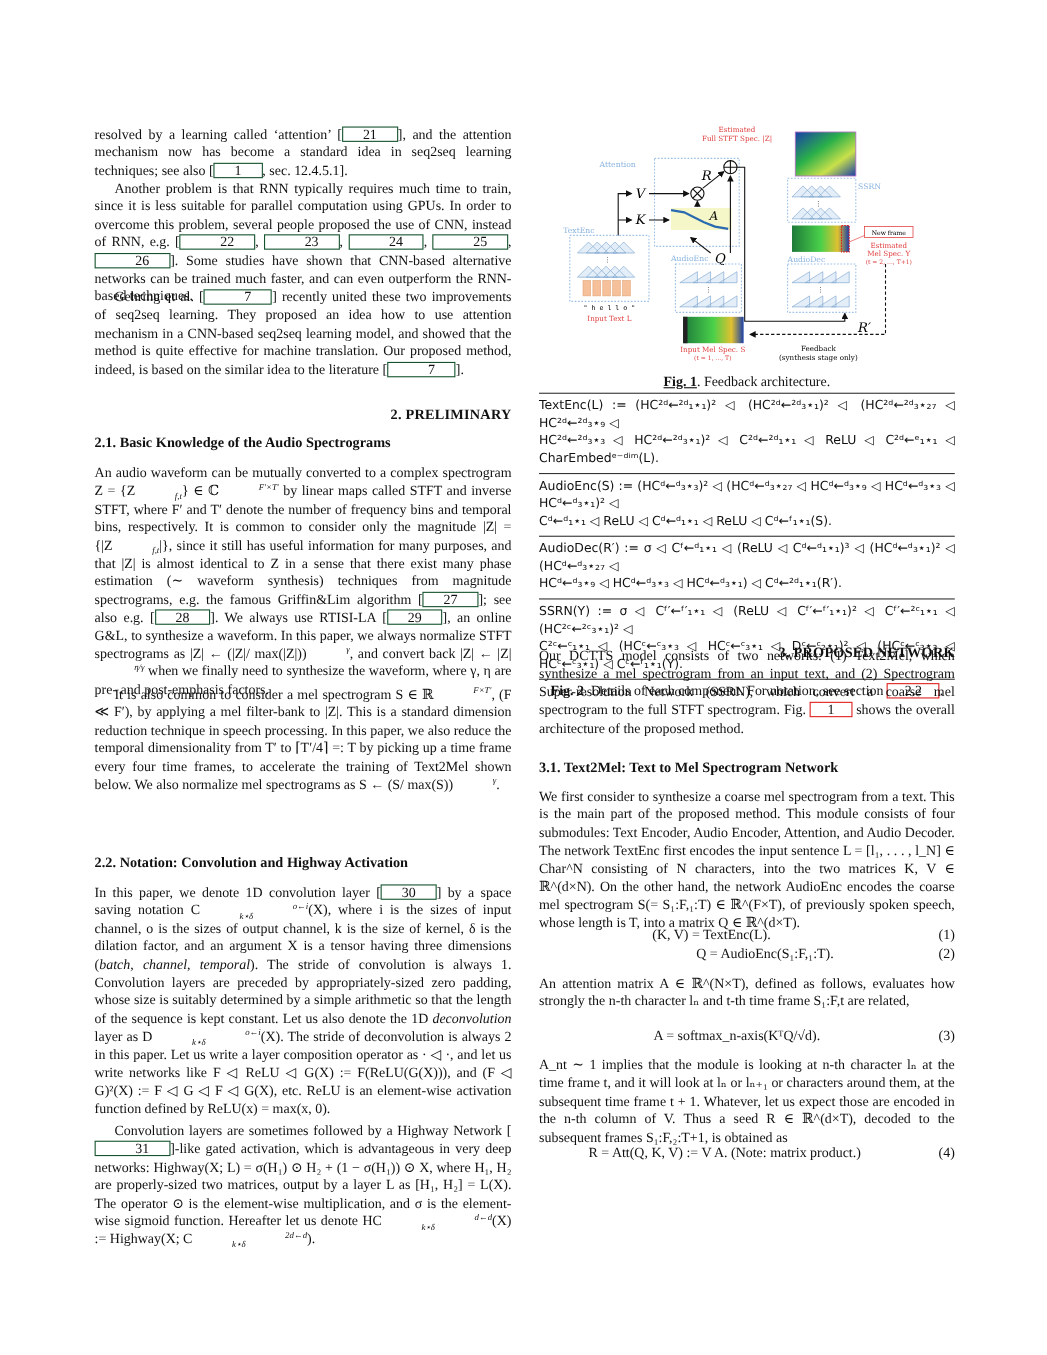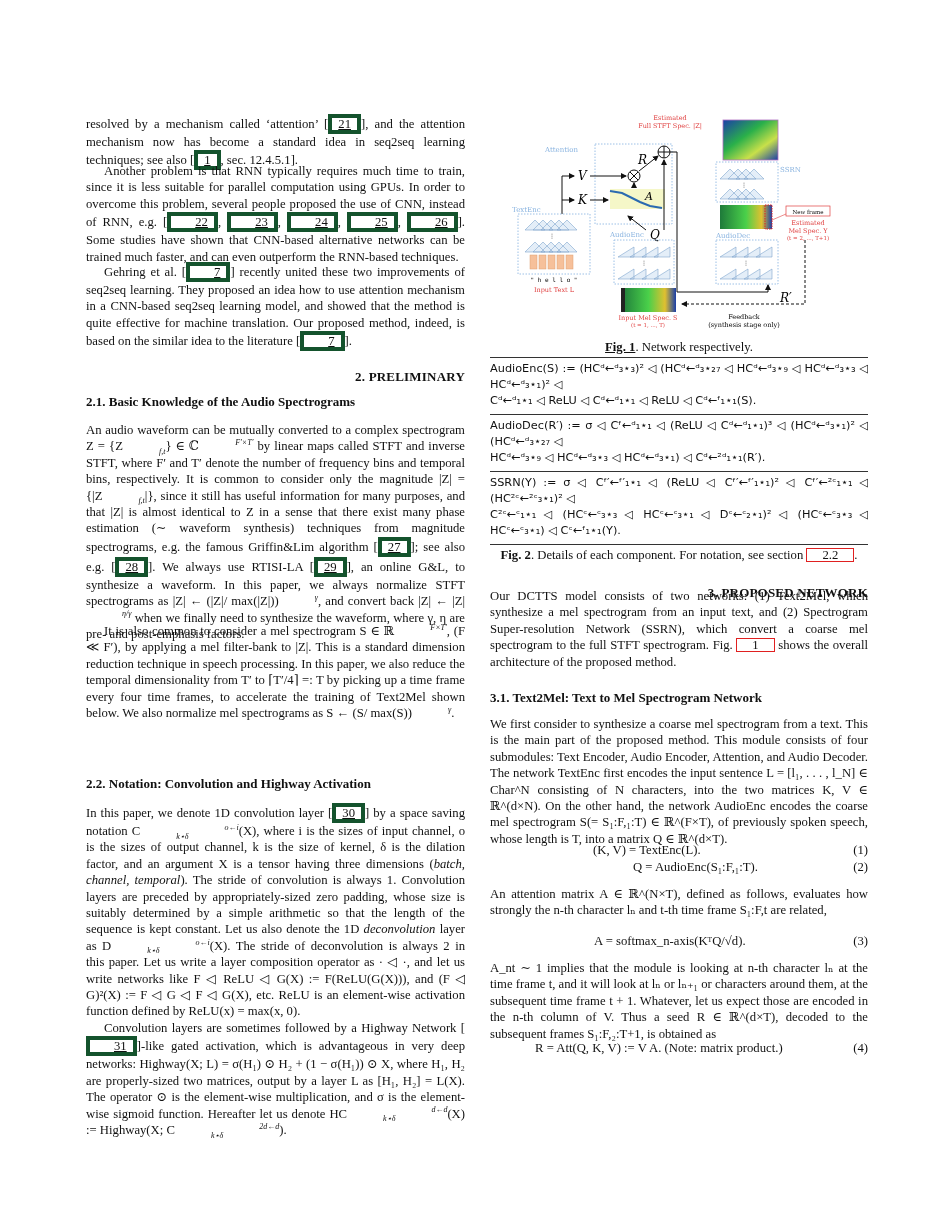--- a/index.html
+++ b/index.html
@@ -11,21 +11,21 @@
   .col { position: absolute; top: 0; }
   .left { left: 86px; width: 379px; }
   .right { left: 490px; width: 378px; }
   p, .line { margin: 0; }
   .para {
     position: absolute; left: 0; width: 100%;
     font-size: 12.7px; line-height: 16.4px; text-align: justify;
   }
   .indent { text-indent: 18px; }
   .cite {
-    display: inline-block; border: 4px solid #14532d; padding: 0 6px; line-height: 12px; text-decoration: underline;
+    display: inline-block; border: 1px solid #14532d; padding: 0 18px; line-height: 12px;
   }
   .cite-red {
     display: inline-block; border: 1px solid #e02020; padding: 0 15px; line-height: 12px;
   }
   .sec-title {
     position: absolute; left: 0; width: 100%; text-align: right;
     font-weight: bold; font-size: 13px; letter-spacing: 0.2px;
   }
   .subsec-title {
     position: absolute; left: 0; width: 100%;
@@ -51,21 +51,21 @@
     position: absolute; left: 0; width: 100%; font-size: 12.7px; line-height: 16px;
   }
   .eq-num { position: absolute; right: 0; }
   .eq-body { position: absolute; }
 </style>
 </head>
 <body>
 
 <div class="col left">
 
-  <p class="para" style="top:114px;"><span>resolved by a mechanism called ‘attention’ [</span><span class="cite">21</span><span>], and the attention mechanism now has become a standard idea in seq2seq learning techniques; see also [</span><span class="cite">1</span><span>, sec. 12.4.5.1].</span></p>
+  <p class="para" style="top:114px;"><span>resolved by a learning called ‘attention’ [</span><span class="cite">21</span><span>], and the attention mechanism now has become a standard idea in seq2seq learning techniques; see also [</span><span class="cite">1</span><span>, sec. 12.4.5.1].</span></p>
 
   <p class="para indent" style="top:163px;"><span>Another problem is that RNN typically requires much time to train, since it is less suitable for parallel computation using GPUs. In order to overcome this problem, several people proposed the use of CNN, instead of RNN, e.g. [</span><span class="cite">22</span>, <span class="cite">23</span>, <span class="cite">24</span>, <span class="cite">25</span>, <span class="cite">26</span><span>]. Some studies have shown that CNN-based alternative networks can be trained much faster, and can even outperform the RNN-based techniques.</span></p>
 
   <p class="para indent" style="top:262px;"><span>Gehring et al. [</span><span class="cite">7</span><span>] recently united these two improvements of seq2seq learning. They proposed an idea how to use attention mechanism in a CNN-based seq2seq learning model, and showed that the method is quite effective for machine translation. Our proposed method, indeed, is based on the similar idea to the literature [</span><span class="cite">7</span><span>].</span></p>
 
   <div class="sec-title" style="top:369px;">2.  PRELIMINARY</div>
   <div class="subsec-title" style="top:394px;">2.1.  Basic Knowledge of the Audio Spectrograms</div>
 
   <p class="para" style="top:422px;"><span>An audio waveform can be mutually converted to a complex spectrogram Z = {Z</span><sub class="math">f,t</sub><span>} ∈ ℂ</span><sup class="math">F′×T′</sup><span> by linear maps called STFT and inverse STFT, where F′ and T′ denote the number of frequency bins and temporal bins, respectively. It is common to consider only the magnitude |Z| = {|Z</span><sub class="math">f,t</sub><span>|}, since it still has useful information for many purposes, and that |Z| is almost identical to Z in a sense that there exist many phase estimation (∼ waveform synthesis) techniques from magnitude spectrograms, e.g. the famous Griffin&amp;Lim algorithm [</span><span class="cite">27</span><span>]; see also e.g. [</span><span class="cite">28</span><span>].  We always use RTISI-LA [</span><span class="cite">29</span><span>], an online G&amp;L, to synthesize a waveform.  In this paper, we always normalize STFT spectrograms as |Z| ← (|Z|/ max(|Z|))</span><sup class="math">γ</sup><span>, and convert back |Z| ← |Z|</span><sup class="math">η/γ</sup><span> when we finally need to synthesize the waveform, where γ, η are pre- and post-emphasis factors.</span></p>
 
@@ -188,23 +188,27 @@
       <rect x="111" y="176" width="55" height="24" fill="url(#specB)"></rect>
       <rect x="111" y="176" width="4" height="24" fill="#222"></rect>
       <text x="138" y="208" font-size="6.5" fill="#e04040" text-anchor="middle" font-family="DejaVu Serif, serif">Input Mel Spec. S</text>
       <text x="138" y="215" font-size="5.5" fill="#e04040" text-anchor="middle" font-family="DejaVu Serif, serif">(t = 1, ..., T)</text>
 
       <text x="234" y="207" font-size="6.5" text-anchor="middle" font-family="DejaVu Serif, serif">Feedback</text>
       <text x="234" y="215" font-size="6.5" text-anchor="middle" font-family="DejaVu Serif, serif">(synthesis stage only)</text>
     </svg>
   </div>
 
-  <div class="fig-caption" style="top:340px;"><b>Fig. 1</b><span>.  Network respectively.</span></div>
+  <div class="fig-caption" style="top:340px;"><b>Fig. 1</b><span>.  Feedback architecture.</span></div>
 
   <div class="fig2">
+    <div class="fig2-block">
+      <div>TextEnc(L) := (HC²ᵈ←²ᵈ₁⋆₁)² ◁ (HC²ᵈ←²ᵈ₃⋆₁)² ◁ (HC²ᵈ←²ᵈ₃⋆₂₇ ◁ HC²ᵈ←²ᵈ₃⋆₉ ◁</div>
+      <div>HC²ᵈ←²ᵈ₃⋆₃ ◁ HC²ᵈ←²ᵈ₃⋆₁)² ◁ C²ᵈ←²ᵈ₁⋆₁ ◁ ReLU ◁ C²ᵈ←ᵉ₁⋆₁ ◁ CharEmbedᵉ⁻ᵈⁱᵐ(L).</div>
+    </div>
     <div class="fig2-block">
       <div>AudioEnc(S) := (HCᵈ←ᵈ₃⋆₃)² ◁ (HCᵈ←ᵈ₃⋆₂₇ ◁ HCᵈ←ᵈ₃⋆₉ ◁ HCᵈ←ᵈ₃⋆₃ ◁ HCᵈ←ᵈ₃⋆₁)² ◁</div>
       <div>Cᵈ←ᵈ₁⋆₁ ◁ ReLU ◁ Cᵈ←ᵈ₁⋆₁ ◁ ReLU ◁ Cᵈ←ᶠ₁⋆₁(S).</div>
     </div>
     <div class="fig2-block">
       <div>AudioDec(R′) := σ ◁ Cᶠ←ᵈ₁⋆₁ ◁ (ReLU ◁ Cᵈ←ᵈ₁⋆₁)³ ◁ (HCᵈ←ᵈ₃⋆₁)² ◁ (HCᵈ←ᵈ₃⋆₂₇ ◁</div>
       <div>HCᵈ←ᵈ₃⋆₉ ◁ HCᵈ←ᵈ₃⋆₃ ◁ HCᵈ←ᵈ₃⋆₁) ◁ Cᵈ←²ᵈ₁⋆₁(R′).</div>
     </div>
     <div class="fig2-block">
       <div>SSRN(Y) := σ ◁ Cᶠ′←ᶠ′₁⋆₁ ◁ (ReLU ◁ Cᶠ′←ᶠ′₁⋆₁)² ◁ Cᶠ′←²ᶜ₁⋆₁ ◁ (HC²ᶜ←²ᶜ₃⋆₁)² ◁</div>

